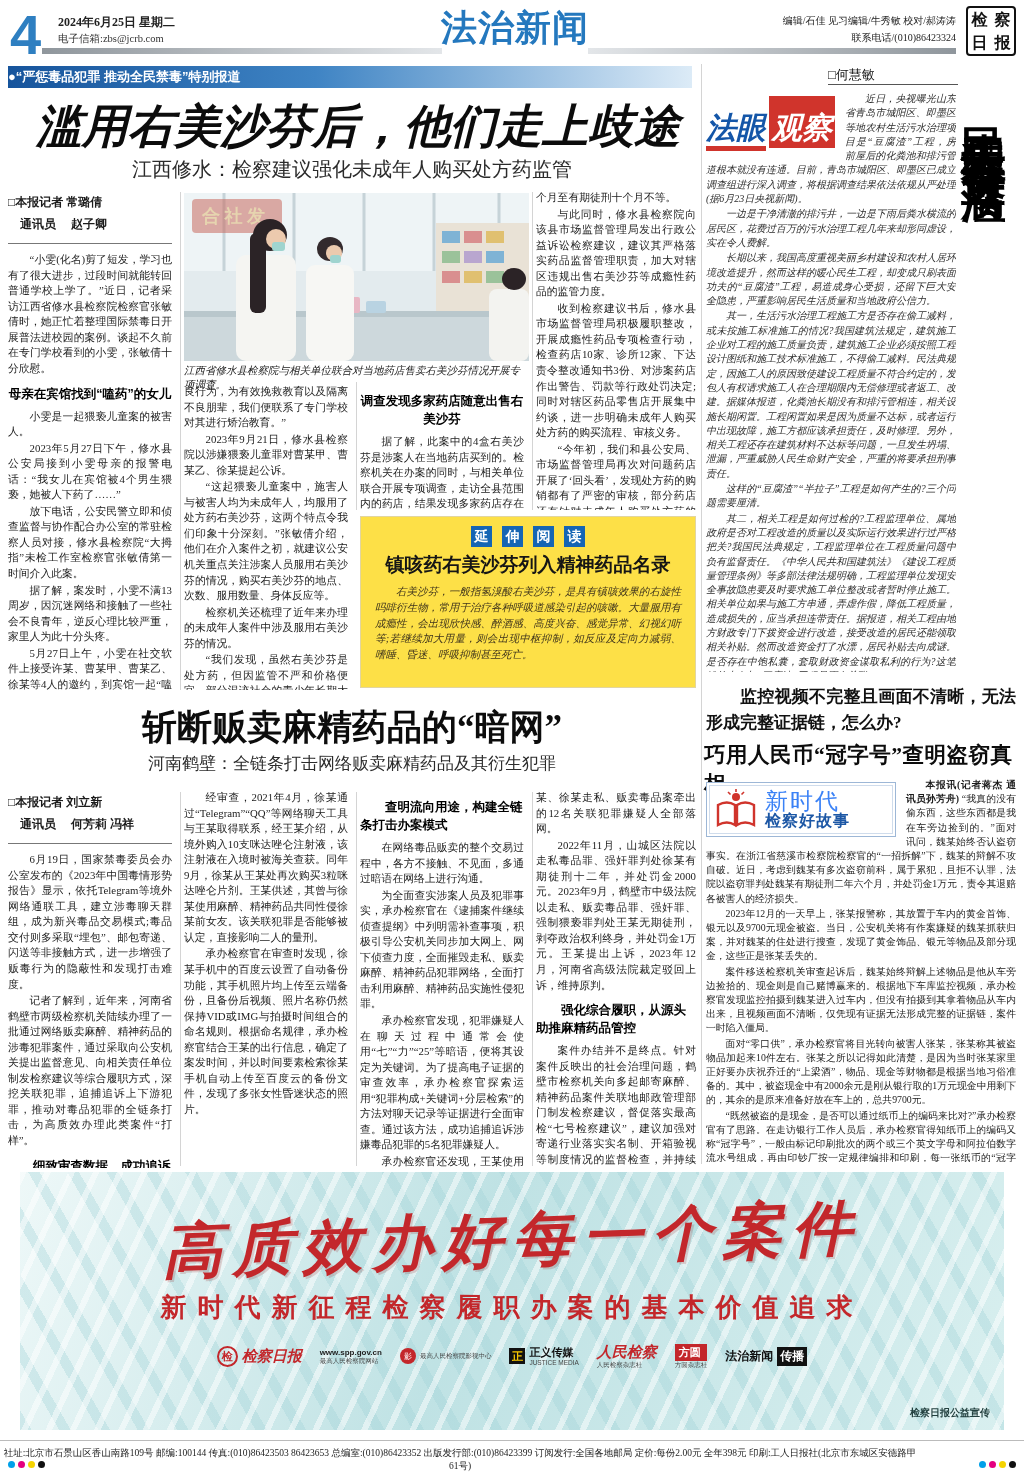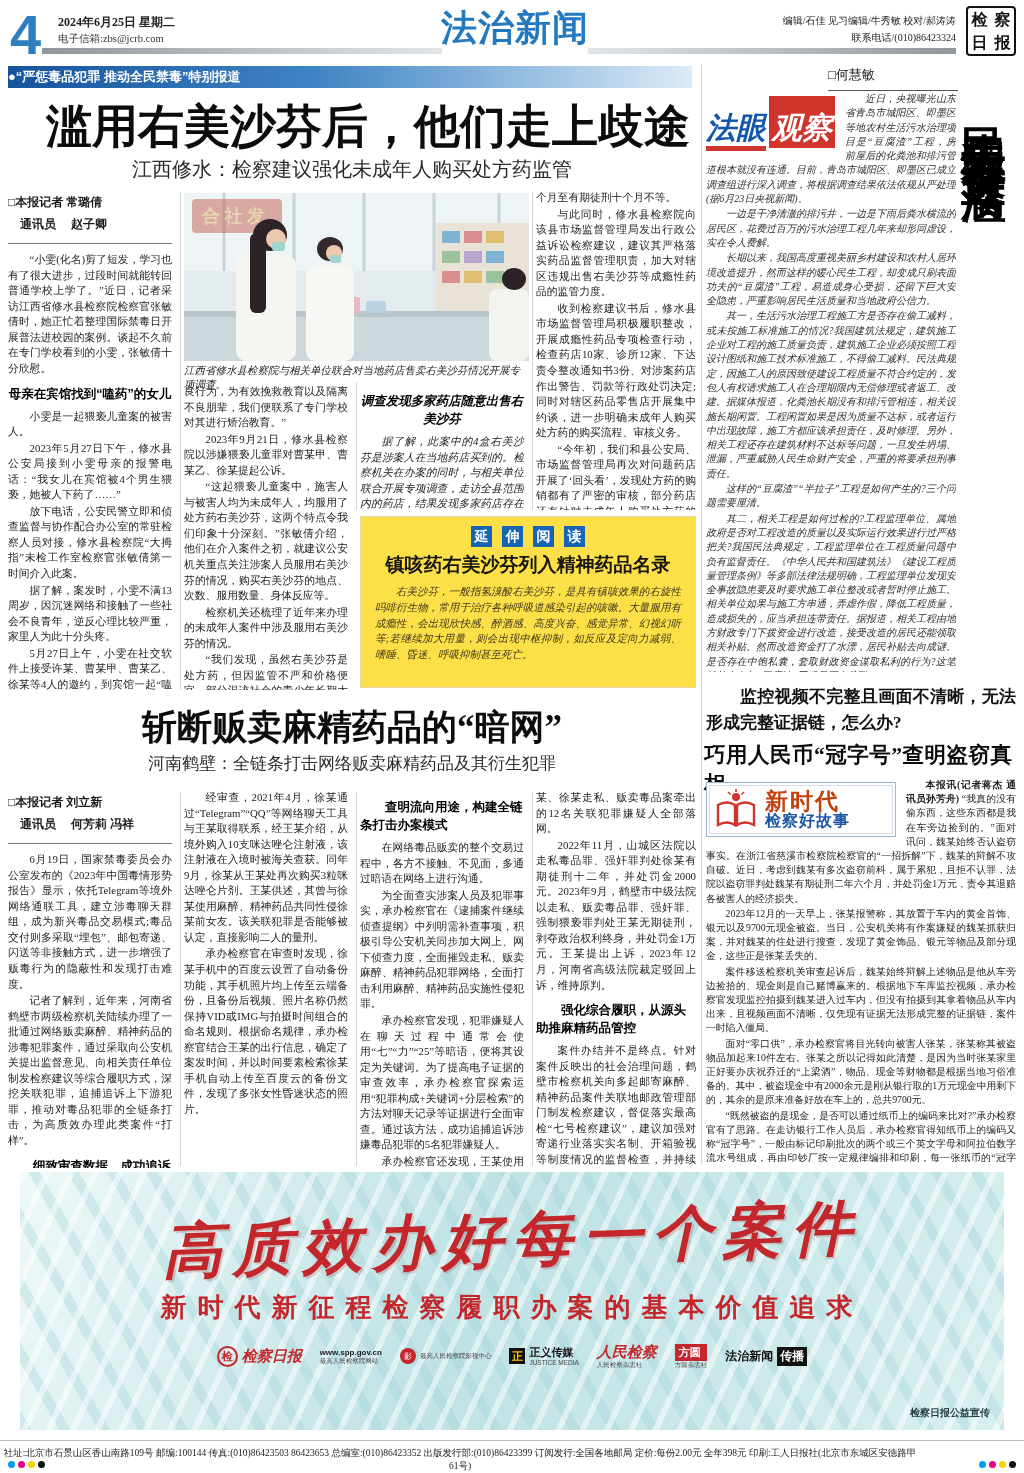--- a/index.html
+++ b/index.html
@@ -21,22 +21,22 @@
          display:grid;grid-template-columns:1fr 1fr;place-items:center;font-weight:900;font-size:16px;line-height:1;
          background:#fff;color:#111;}
 
   
   .special{position:absolute;left:8px;top:66px;width:684px;height:22px;line-height:22px;color:#fff;
            font-size:13px;font-weight:bold;box-sizing:border-box;
            background:linear-gradient(to right,#16549c,#3f84c4 45%,#dcebf7);
            font-family:"Liberation Sans","DejaVu Sans",sans-serif;}
 
   
-  .a1-headline{position:absolute;left:24px;top:96px;width:688px;text-align:center;font-size:46px;font-weight:900;
-               letter-spacing:0px;color:#0c0c0c;}
+  .a1-headline{position:absolute;left:14px;top:96px;width:688px;text-align:center;font-size:46px;font-weight:900;
+               letter-spacing:0px;color:#0c0c0c;font-style:italic;}
   .a1-sub{position:absolute;left:8px;top:156px;width:688px;text-align:center;font-size:20px;color:#2b2b2b;}
   .col{position:absolute;overflow:hidden;text-align:justify;font-size:10.8px;line-height:1.44;color:#1c1c1c;}
   .col p{margin:0 0 1px;text-indent:2em;}
   .col p.noindent{text-indent:0;}
   .col h4{font-family:"Liberation Sans","DejaVu Sans",sans-serif;font-size:12.5px;margin:8px 0 6px;color:#000;text-align:center;}
   .a2 .col h4{text-align:left;text-indent:2em;}
   .byline{font-weight:bold;font-size:12px;border-bottom:1px solid #777;padding:2px 0 8px;margin-bottom:8px;line-height:1.8;}
   .vrule{position:absolute;width:0;border-left:1px solid #d4d4d4;}
 
   .photo{position:absolute;left:184px;top:193px;width:345px;height:168px;background:#dfe7ea;overflow:hidden;}
@@ -46,21 +46,21 @@
           box-sizing:border-box;text-align:center;overflow:hidden;}
   .extbadges{margin-top:9px;}
   .extbadges span{display:inline-block;width:21px;height:21px;line-height:21px;background:#1565b4;color:#fff;
                   font-size:14px;font-weight:bold;margin:0 3px;font-family:"Liberation Sans","DejaVu Sans",sans-serif;}
   .exttitle{font-size:19px;font-weight:bold;margin:5px 0 6px;color:#151515;}
   .extbody{padding:0 14px;text-align:justify;font-size:10.5px;line-height:1.5;font-style:italic;color:#40351c;}
   .extbody p{margin:0;text-indent:2em;}
 
   
   .obs-author{position:absolute;left:828px;top:66px;width:130px;font-size:13px;border-bottom:1px solid #555;
-              padding-bottom:6px;color:#111;}
+              color:#111;}
   .obs-logo{float:left;margin:4px 10px 6px 0;font-family:"Liberation Sans","DejaVu Sans",sans-serif;
             font-weight:900;font-size:30px;line-height:1;white-space:nowrap;}
   .obs-logo .fy{color:#1456a8;border-bottom:5px solid #d0342c;padding-bottom:3px;display:inline-block;}
   .obs-logo .gc{background:#d0342c;color:#fff;display:inline-block;padding:17px 3px 5px;margin-left:3px;}
   .obs-body{position:absolute;left:706px;top:92px;width:250px;height:580px;overflow:hidden;text-align:justify;
             font-size:10px;line-height:1.43;font-style:italic;color:#2e2e2e;}
   .obs-body p{margin:0 0 1px;text-indent:2em;}
   .vhead{position:absolute;left:958px;top:92px;height:578px;writing-mode:vertical-rl;font-size:45px;font-weight:900;
          letter-spacing:5px;color:#000;line-height:1.1;}
 
@@ -72,21 +72,21 @@
   .a3-kicker{position:absolute;left:706px;top:684px;width:310px;font-size:17px;font-weight:bold;color:#111;
              line-height:1.5;text-indent:2em;text-align:justify;}
   .a3-headline{position:absolute;left:704px;top:740px;width:314px;font-size:21.5px;font-weight:900;color:#0c0c0c;
                letter-spacing:0.5px;}
   .a3-body{position:absolute;left:706px;top:778px;width:310px;height:384px;overflow:hidden;text-align:justify;
            font-size:9.8px;line-height:1.45;color:#1c1c1c;}
   .a3-body p{margin:0 0 1px;text-indent:2em;}
   .a3-badge{float:left;width:172px;border:1px solid #9db7d6;outline:1px solid #cfdcec;outline-offset:-4px;
             padding:6px 8px;margin:4px 10px 6px 0;display:flex;align-items:center;gap:8px;background:#fff;}
   .a3-badge .bt{font-family:"Liberation Sans","DejaVu Sans",sans-serif;line-height:1.05;}
-  .a3-badge .bt .l1{font-size:23px;font-weight:700;color:#c2410c;letter-spacing:2px;}
+  .a3-badge .bt .l1{font-size:23px;font-weight:400;color:#3b82f6;letter-spacing:2px;}
   .a3-badge .bt .l2{font-size:16px;font-weight:900;color:#1c57a5;letter-spacing:1px;}
 
   
   .ad{position:absolute;left:20px;top:1172px;width:984px;height:258px;overflow:hidden;
       background:
         repeating-linear-gradient(115deg, rgba(255,255,255,.5) 0 6px, rgba(255,255,255,0) 6px 22px),
         repeating-linear-gradient(60deg, rgba(160,210,215,.35) 0 10px, rgba(255,255,255,0) 10px 34px),
         linear-gradient(110deg,#eef8f8,#bfe2e4 45%,#d8efef);}
   .ad-callig{position:absolute;left:0;top:28px;width:100%;text-align:center;font-size:60px;font-weight:900;
              font-style:italic;color:#c3272b;letter-spacing:10px;transform:rotate(-2deg);
@@ -220,21 +220,21 @@
 
   <div class="col" style="left:184px;top:384px;width:164px;height:306px;">
     <div>
         <p class="noindent">良行为，为有效挽救教育以及隔离不良朋辈，我们便联系了专门学校对其进行矫治教育。”</p>
         <p>2023年9月21日，修水县检察院以涉嫌猥亵儿童罪对曹某甲、曹某乙、徐某提起公诉。</p>
         <p>“这起猥亵儿童案中，施害人与被害人均为未成年人，均服用了处方药右美沙芬，这两个特点令我们印象十分深刻。”张敏倩介绍，他们在介入案件之初，就建议公安机关重点关注涉案人员服用右美沙芬的情况，购买右美沙芬的地点、次数、服用数量、身体反应等。</p>
         <p>检察机关还梳理了近年来办理的未成年人案件中涉及服用右美沙芬的情况。</p>
         <p>“我们发现，虽然右美沙芬是处方药，但因监管不严和价格便宜，部分混迹社会的青少年长期大量服用，进行社交娱乐消遣或缓解压力。”张敏倩告诉记者，右美沙芬具有耐受性和潜在成瘾性，服用后如想再次获得快感就需要增加剂量，停用后会出现头痛头晕等戒断反应，如此恶性循环，加剧成瘾程度，易造成身心受损，增加违法犯罪风险。</p>
       </div>
   </div>
-  <div class="col" style="left:360px;top:384px;width:164px;height:126px;font-style:italic;">
+  <div class="col" style="left:360px;top:384px;width:164px;height:126px;">
     <div>
         <h4>调查发现多家药店随意出售右美沙芬</h4>
         <p>据了解，此案中的4盒右美沙芬是涉案人在当地药店买到的。检察机关在办案的同时，与相关单位联合开展专项调查，走访全县范围内的药店，结果发现多家药店存在可随意购买处方药右美沙芬的情况。</p>
       </div>
   </div>
   <div class="col" style="left:536px;top:190px;width:160px;height:320px;">
     <div>
         <p class="noindent">个月至有期徒刑十个月不等。</p>
         <p>与此同时，修水县检察院向该县市场监督管理局发出行政公益诉讼检察建议，建议其严格落实药品监督管理职责，加大对辖区违规出售右美沙芬等成瘾性药品的监管力度。</p>
         <p>收到检察建议书后，修水县市场监督管理局积极履职整改，开展成瘾性药品专项检查行动，检查药店10家、诊所12家、下达责令整改通知书3份、对涉案药店作出警告、罚款等行政处罚决定;同时对辖区药品零售店开展集中约谈，进一步明确未成年人购买处方药的购买流程、审核义务。</p>

